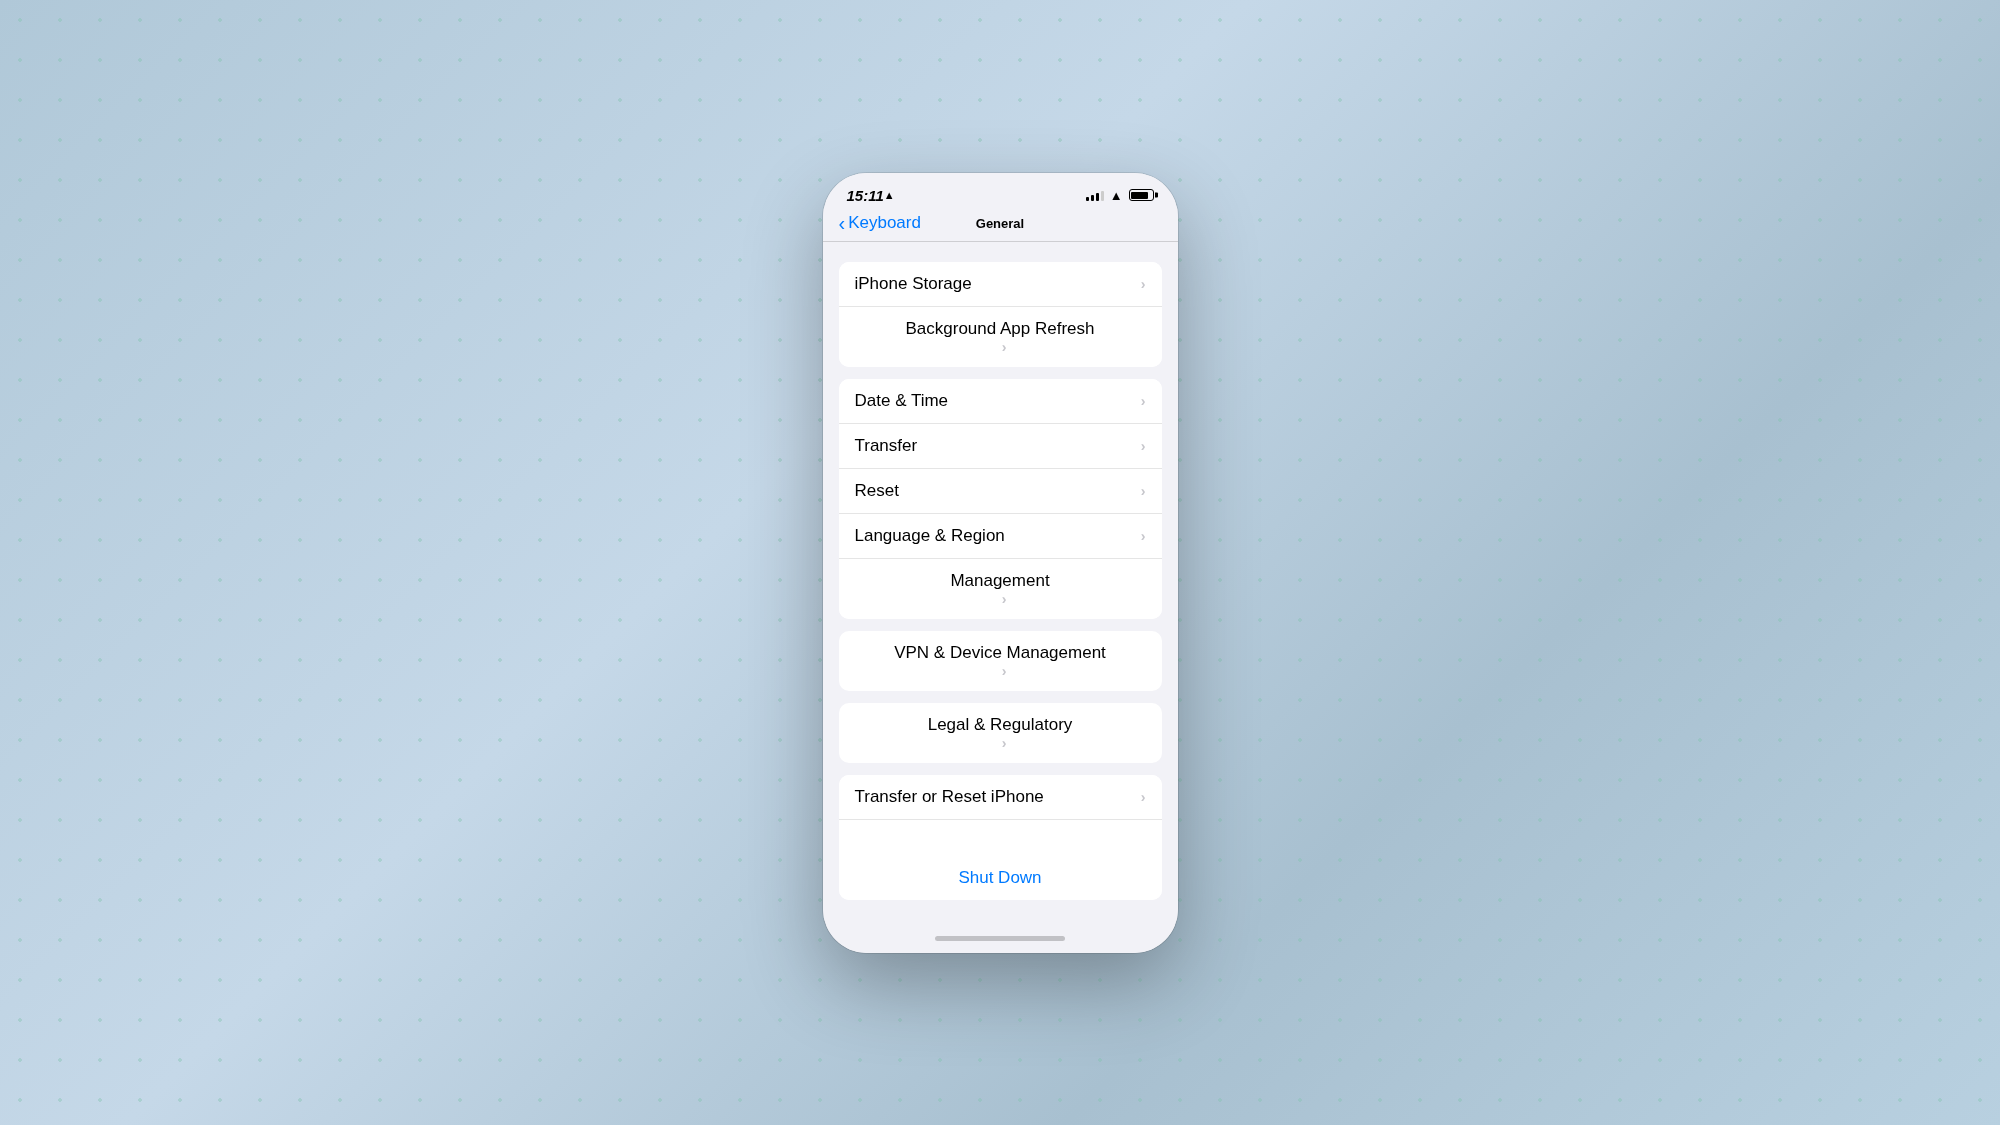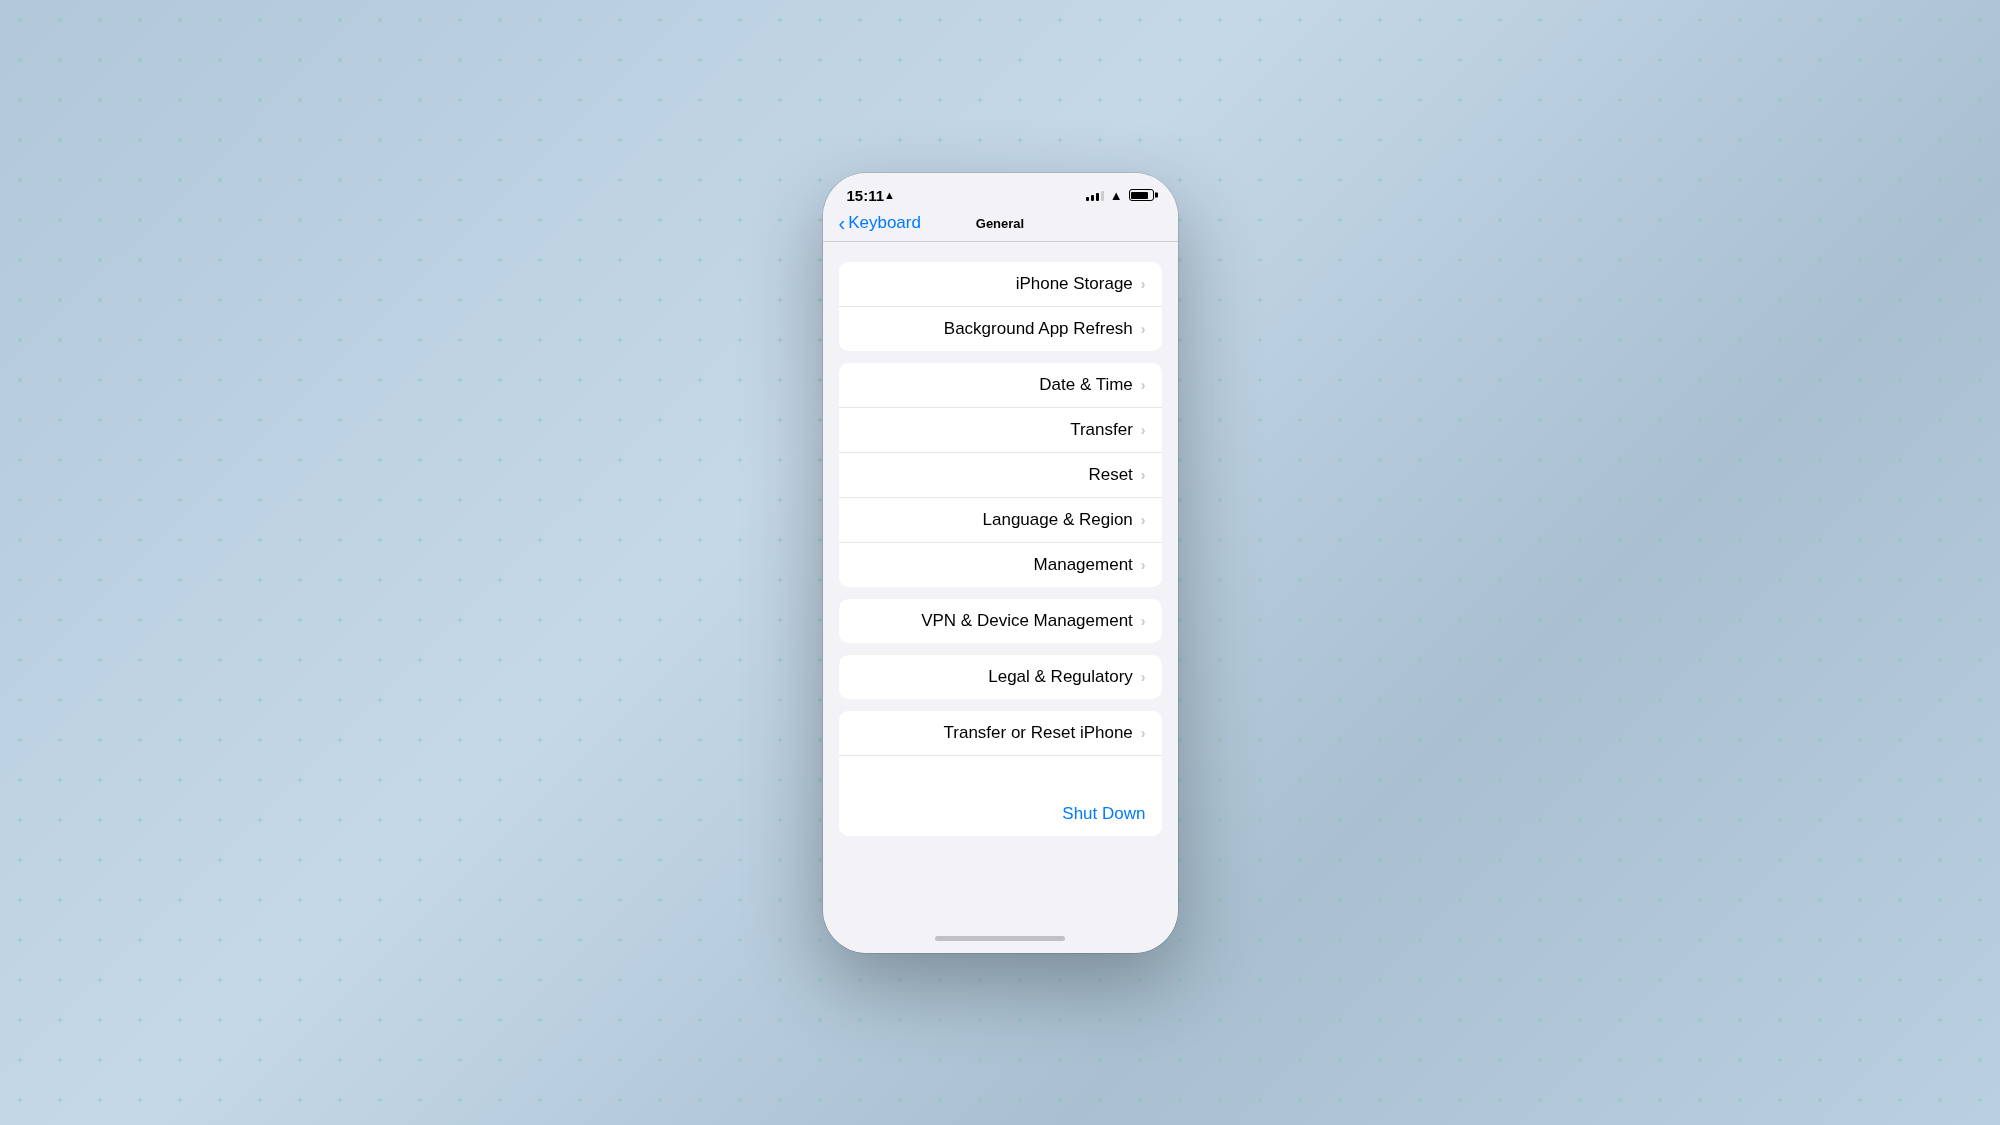--- a/index.html
+++ b/index.html
@@ -51,20 +51,21 @@
       padding: 14px 24px 8px 24px;
       flex-shrink: 0;
     }
 
     .status-time {
       font-size: 15px;
       font-weight: 600;
       color: #000;
       display: flex;
       align-items: center;
+      font-style: italic;
     }
 
     .status-icons {
       display: flex;
       align-items: center;
       gap: 6px;
     }
 
     .signal-bars {
       display: flex;
@@ -174,25 +175,25 @@
 
     .settings-row {
       display: flex;
       align-items: center;
       justify-content: space-between;
       padding: 12px 16px;
       background: #fff;
       border-bottom: 1px solid rgba(0,0,0,0.1);
       cursor: pointer;
       min-height: 44px;
-      text-align: right;
     }
 
     .settings-row:last-child {
       border-bottom: none;
+      flex-direction: column;
     }
 
     .settings-row-label {
       font-size: 17px;
       color: #000;
       flex: 1;
     }
 
     .settings-row-label.blue {
       color: #007aff;

